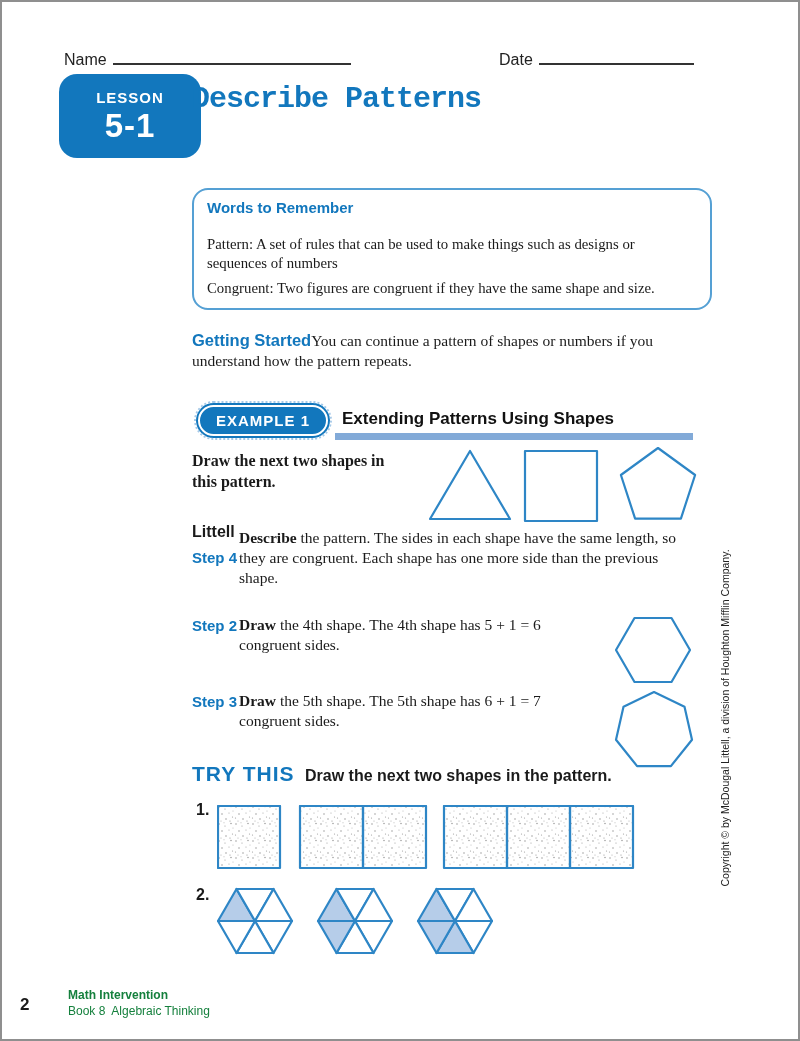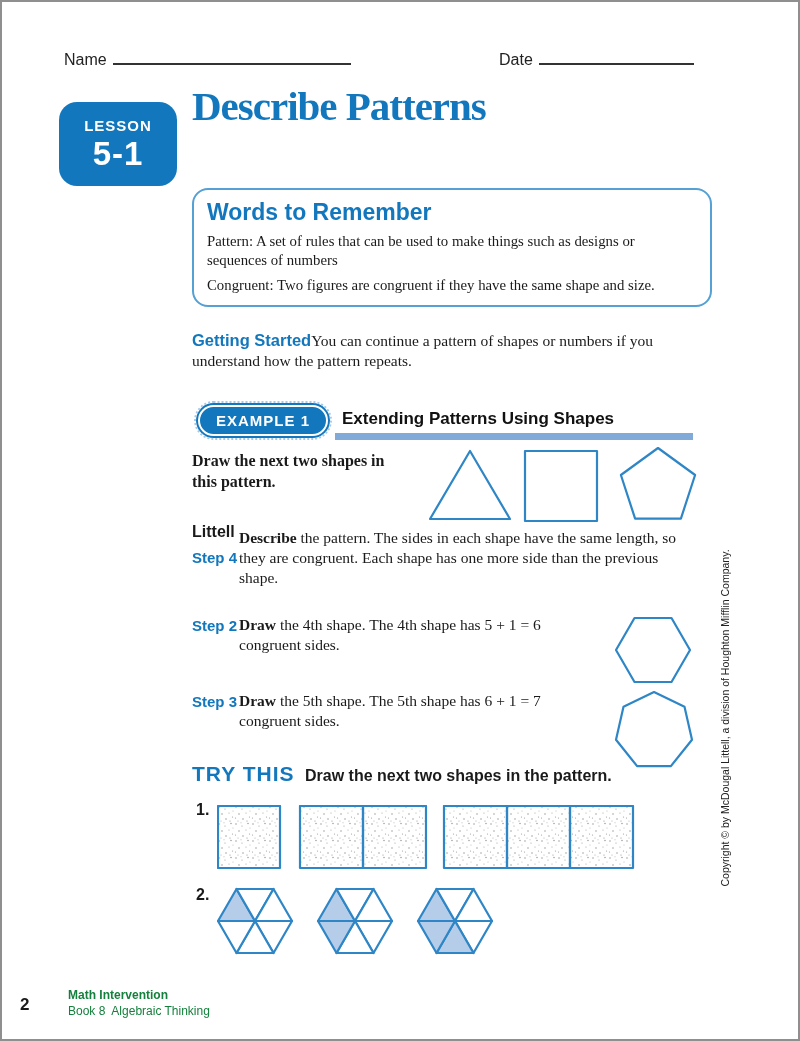--- a/index.html
+++ b/index.html
@@ -17,38 +17,38 @@
     font-family:"Liberation Serif",serif;color:var(--ink);overflow:hidden;
   }
   .abs{position:absolute;}
 
   
   .hdr-label{font-family:"Liberation Sans",sans-serif;font-size:16px;color:#222;}
   .write-line{display:inline-block;border-bottom:2px solid #333;height:15px;vertical-align:baseline;margin-left:6px;}
 
   
   .lesson-badge{
-    left:57px;top:100px;width:118px;height:84px;border-radius:18px;
+    left:57px;top:72px;width:142px;height:84px;border-radius:18px;
     background:var(--brand-blue);color:#fff;text-align:center;
     font-family:"Liberation Sans",sans-serif;
   }
   .lesson-badge .l1{font-size:15px;font-weight:bold;letter-spacing:1px;margin-top:15px;}
   .lesson-badge .l2{font-size:33px;font-weight:bold;margin-top:1px;letter-spacing:1px;}
 
   .page-title{
-    left:190px;top:80px;font-family:Liberation Serif, serif;
-    font-size:41px;font-weight:bold;color:var(--brand-blue);letter-spacing:-1px;
+    left:190px;top:80px;font-family:Liberation Mono, monospace;
+    font-size:30px;font-weight:bold;color:var(--brand-blue);letter-spacing:-1px;
   }
 
   
   .words-box{
     left:190px;top:186px;width:520px;box-sizing:border-box;
     border:2px solid var(--box-border);border-radius:16px;padding:9px 13px 10px 13px;
   }
-  .words-box .wb-head{font-family:"Liberation Sans",sans-serif;font-size:23px;font-weight:bold;color:var(--brand-blue);margin-bottom:6px;}
+  .words-box .wb-head{font-family:"Liberation Sans",sans-serif;font-size:15px;font-weight:bold;color:var(--brand-blue);margin-bottom:19px;}
   .words-box .wb-def{font-size:14.8px;line-height:1.28;margin-bottom:6px;}
   .words-box .wb-def:last-child{margin-bottom:0;}
 
   
   .getting-started{left:190px;top:328px;width:528px;font-size:15.5px;line-height:1.3;}
   .gs-label{font-family:"Liberation Sans",sans-serif;font-weight:bold;font-size:16.5px;color:var(--brand-blue);margin-right:0;}
 
   
   .example-badge{
     left:196px;top:403px;background:var(--brand-blue);color:#fff;

